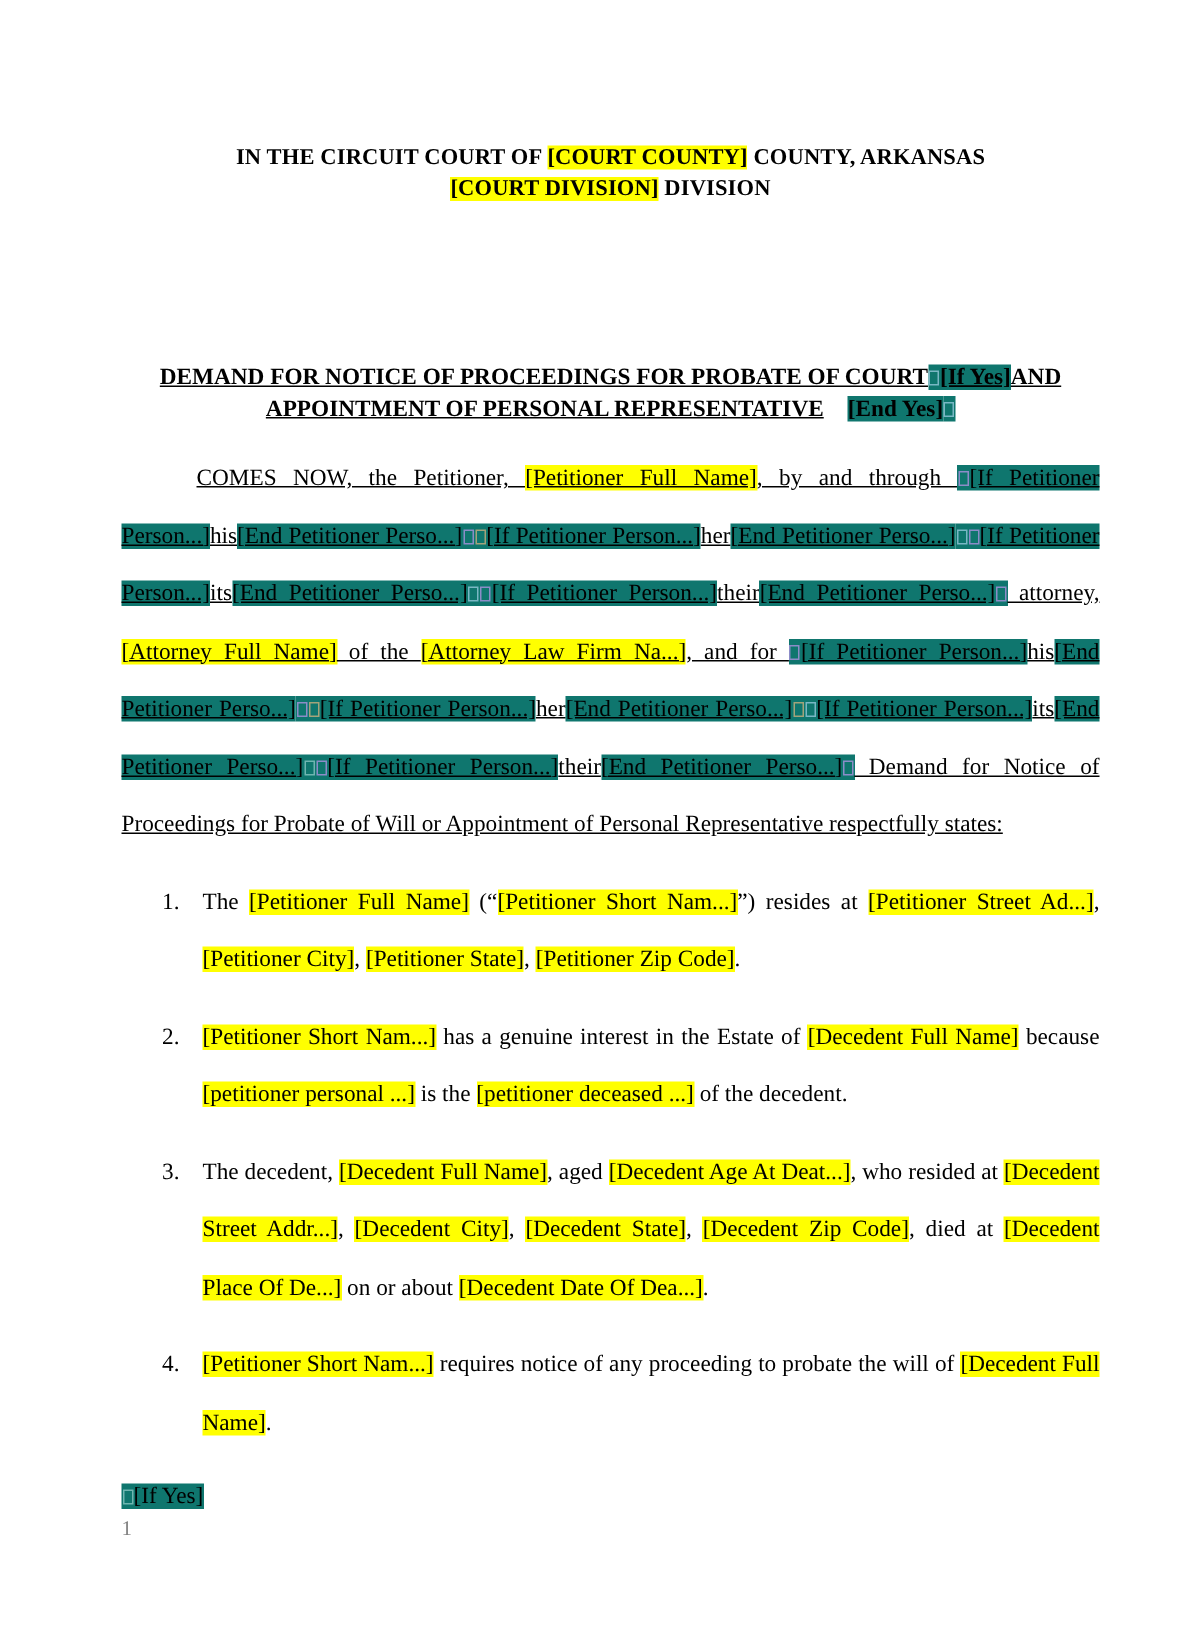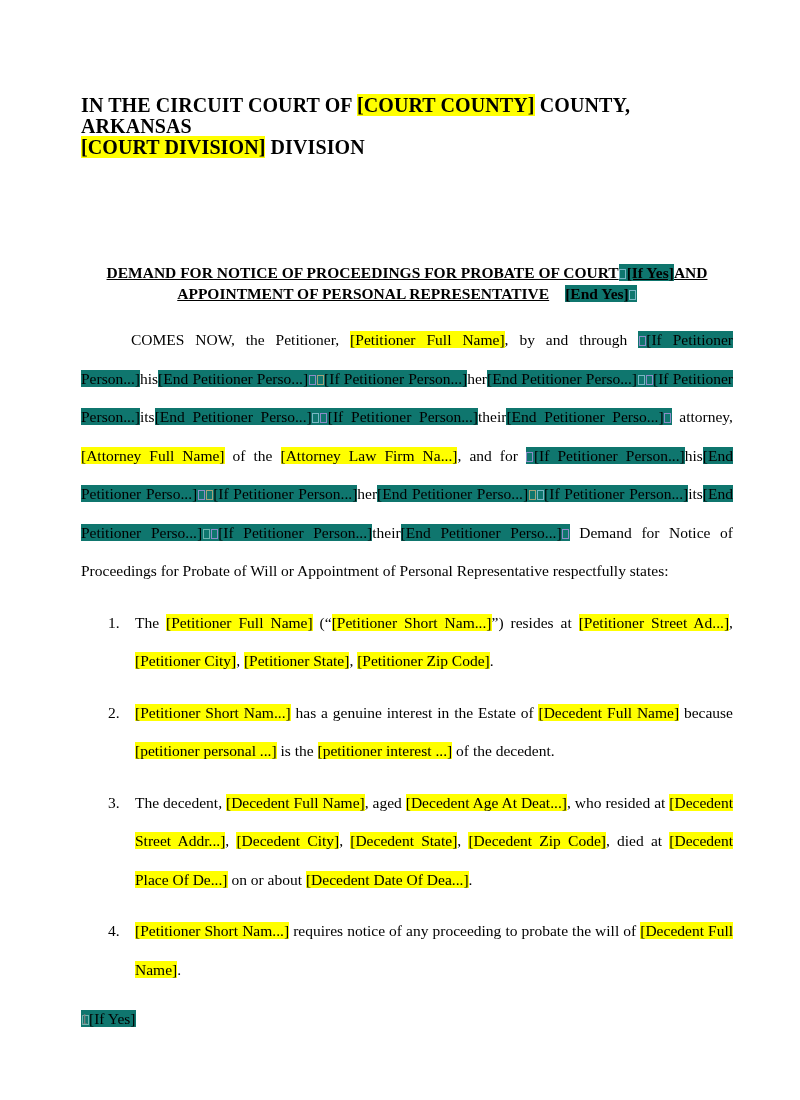--- a/index.html
+++ b/index.html
@@ -44,23 +44,23 @@
     background: transparent;
     margin: 0 0.5px;
   }
   .box.olive { border-color: #a3a37a; }
   .box.cyan  { border-color: #79b7c4; }
   .box.blue  { border-color: #8c8cc8; }
   .box.teal  { border-color: #6fb5b0; }
 
   
   .caption-title {
-    text-align: left;
+    text-align: center;
     font-weight: bold;
-    font-size: 20px;
+    font-size: 15px;
     line-height: 21px;
     letter-spacing: 0.1px;
   }
 
   .matter-block {
     margin-top: 43px;
     position: relative;
     min-height: 42px;
     font-size: 15.5px;
     line-height: 20.5px;
@@ -90,20 +90,21 @@
   .doc-heading .u { text-decoration: underline; }
   .doc-heading .nb { font-weight: bold; margin-left: 16px; }
 
   .body-par {
     margin-top: 17px;
     text-align: justify;
     text-justify: inter-word;
     font-size: 15.5px;
     line-height: 38.5px;
     text-indent: 50px;
+    text-decoration: underline;
   }
 
   ol.claims {
     margin: 8px 0 0 0;
     padding: 0;
     list-style: none;
     counter-reset: claim;
   }
   ol.claims > li {
     position: relative;
@@ -164,21 +165,21 @@
       <span>COMES NOW, the Petitioner, </span><span class="hl">[Petitioner Full Name]</span><span>, by and through </span><span class="shade"><span class="box blue"></span><span>[If Petitioner Person...]</span></span><span>his</span><span class="shade">[End Petitioner Perso...]</span><span class="shade"><span class="box blue"></span><span class="box olive"></span><span>[If Petitioner Person...]</span></span><span>her</span><span class="shade">[End Petitioner Perso...]</span><span class="shade"><span class="box cyan"></span><span class="box blue"></span><span>[If Petitioner Person...]</span></span><span>its</span><span class="shade">[End Petitioner Perso...]</span><span class="shade"><span class="box cyan"></span><span class="box blue"></span><span>[If Petitioner Person...]</span></span><span>their</span><span class="shade">[End Petitioner Perso...]</span><span class="shade"><span class="box blue"></span></span><span> attorney, </span><span class="hl">[Attorney Full Name]</span><span> of the </span><span class="hl">[Attorney Law Firm Na...]</span><span>, and for </span><span class="shade"><span class="box blue"></span><span>[If Petitioner Person...]</span></span><span>his</span><span class="shade">[End Petitioner Perso...]</span><span class="shade"><span class="box blue"></span><span class="box olive"></span><span>[If Petitioner Person...]</span></span><span>her</span><span class="shade">[End Petitioner Perso...]</span><span class="shade"><span class="box olive"></span><span class="box cyan"></span><span>[If Petitioner Person...]</span></span><span>its</span><span class="shade">[End Petitioner Perso...]</span><span class="shade"><span class="box teal"></span><span class="box blue"></span><span>[If Petitioner Person...]</span></span><span>their</span><span class="shade">[End Petitioner Perso...]</span><span class="shade"><span class="box blue"></span></span><span> Demand for Notice of Proceedings for Probate of Will or Appointment of Personal Representative respectfully states:</span>
     </div>
 
     <ol class="claims">
 
       <li>
         <span class="li-body"><span>The </span><span class="hl">[Petitioner Full Name]</span><span> (“</span><span class="hl">[Petitioner Short Nam...]</span><span>”) resides at </span><span class="hl">[Petitioner Street Ad...]</span><span>, </span><span class="hl">[Petitioner City]</span><span>, </span><span class="hl">[Petitioner State]</span><span>, </span><span class="hl">[Petitioner Zip Code]</span><span>.</span></span>
       </li>
 
       <li>
-        <span class="li-body"><span class="hl">[Petitioner Short Nam...]</span><span> has a genuine interest in the Estate of </span><span class="hl">[Decedent Full Name]</span><span> because </span><span class="hl">[petitioner personal ...]</span><span> is the </span><span class="hl">[petitioner interest ...]</span><span> of the decedent.</span></span>
+        <span class="li-body"><span class="hl">[Petitioner Short Nam...]</span><span> has a genuine interest in the Estate of </span><span class="hl">[Decedent Full Name]</span><span> because </span><span class="hl">[petitioner personal ...]</span><span> is the </span><span class="hl">[petitioner deceased ...]</span><span> of the decedent.</span></span>
       </li>
 
       <li>
         <span class="li-body"><span>The decedent, </span><span class="hl">[Decedent Full Name]</span><span>, aged </span><span class="hl">[Decedent Age At Deat...]</span><span>, who resided at </span><span class="hl">[Decedent Street Addr...]</span><span>, </span><span class="hl">[Decedent City]</span><span>, </span><span class="hl">[Decedent State]</span><span>, </span><span class="hl">[Decedent Zip Code]</span><span>, died at </span><span class="hl">[Decedent Place Of De...]</span><span> on or about </span><span class="hl">[Decedent Date Of Dea...]</span><span>.</span></span>
       </li>
 
       <li>
         <span class="li-body"><span class="hl">[Petitioner Short Nam...]</span><span> requires notice of any proceeding to probate the will of </span><span class="hl">[Decedent Full Name]</span><span>.</span></span>
       </li>
 

